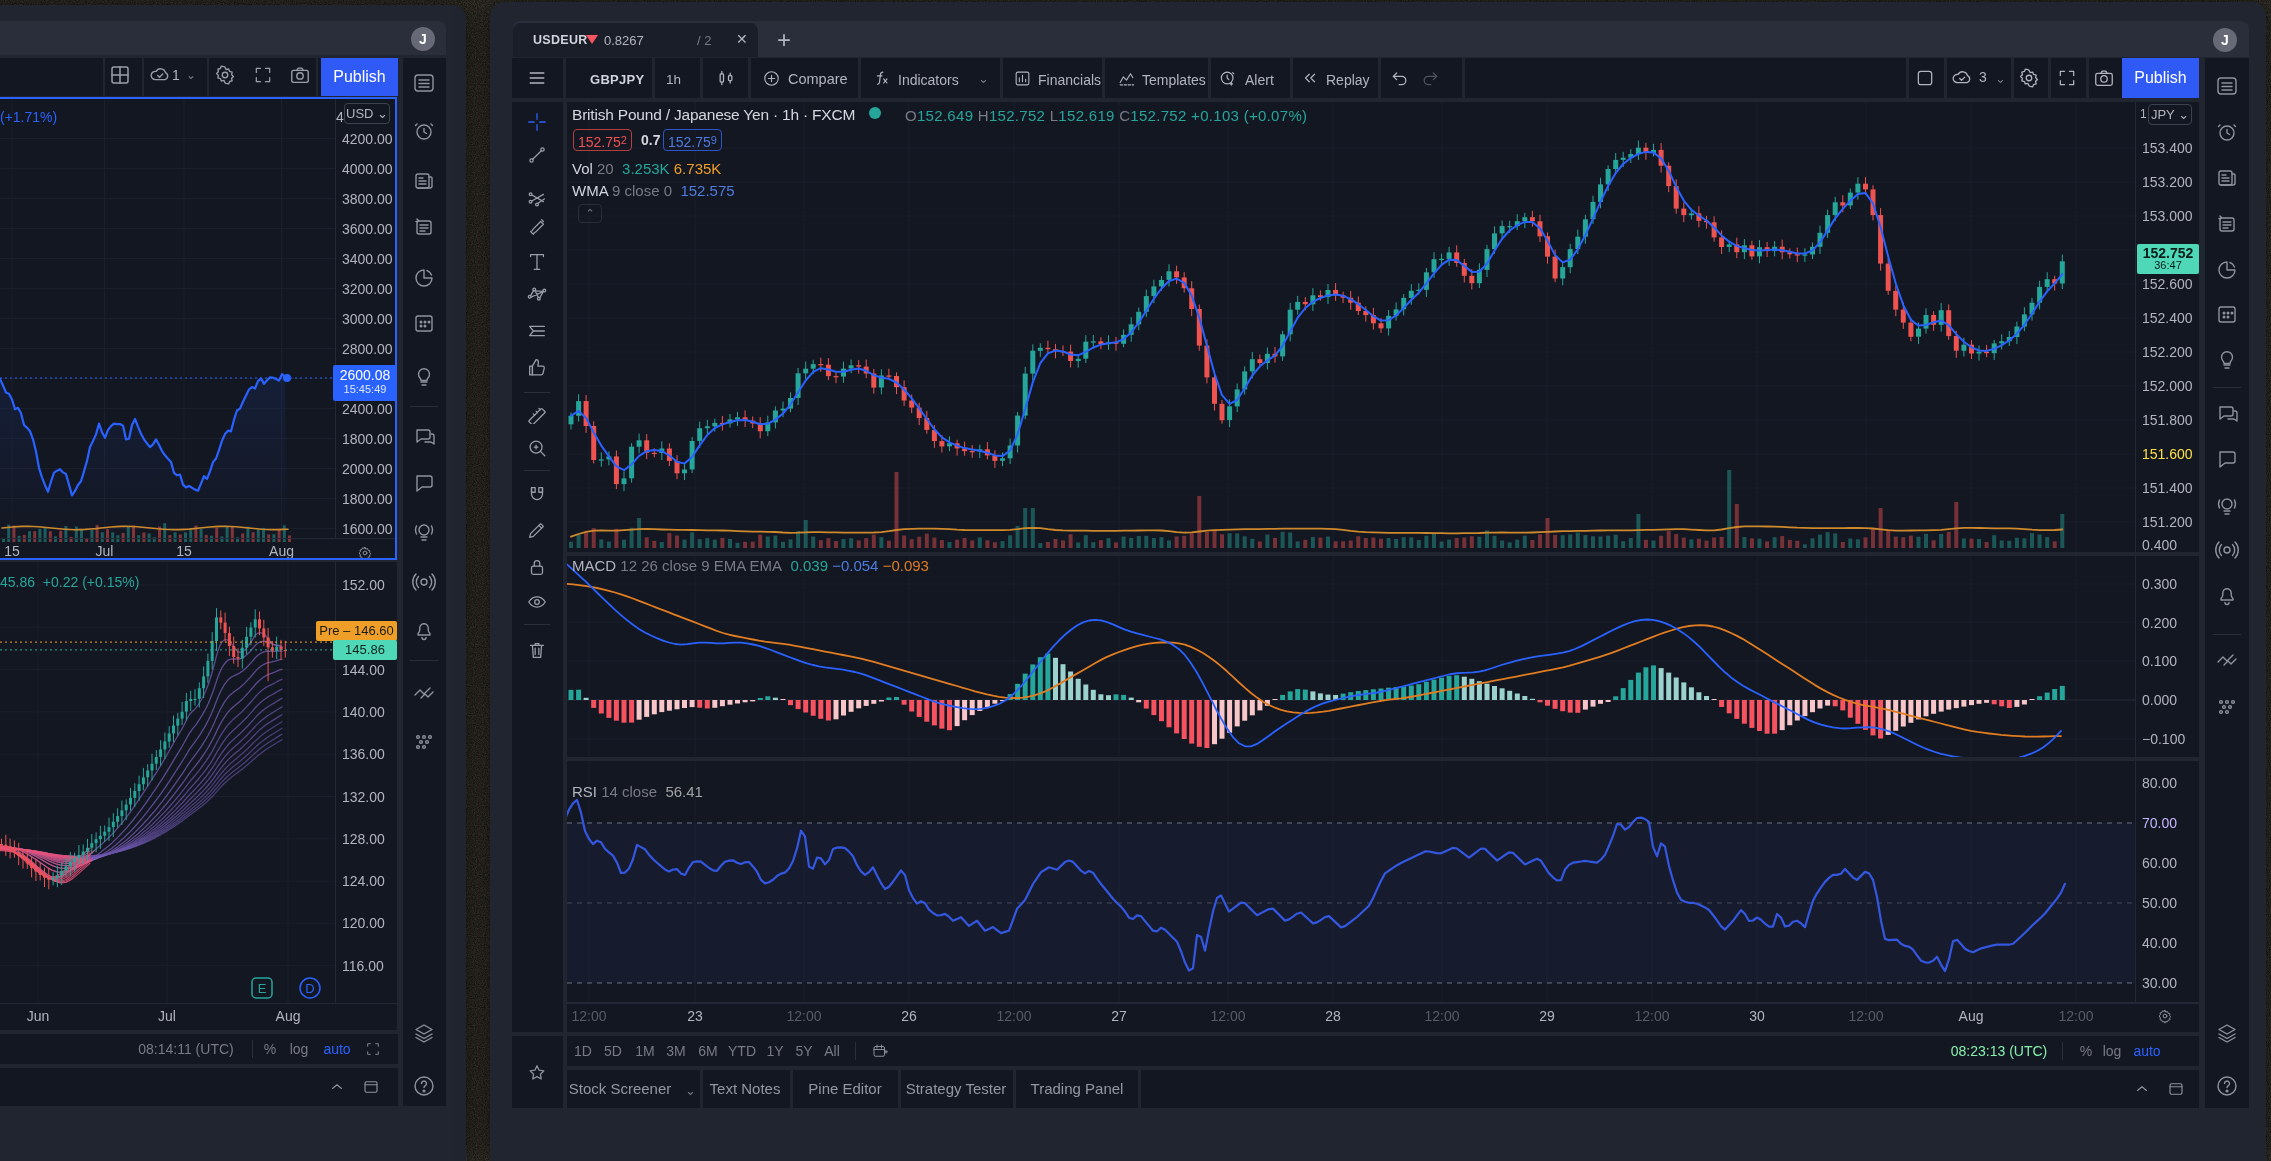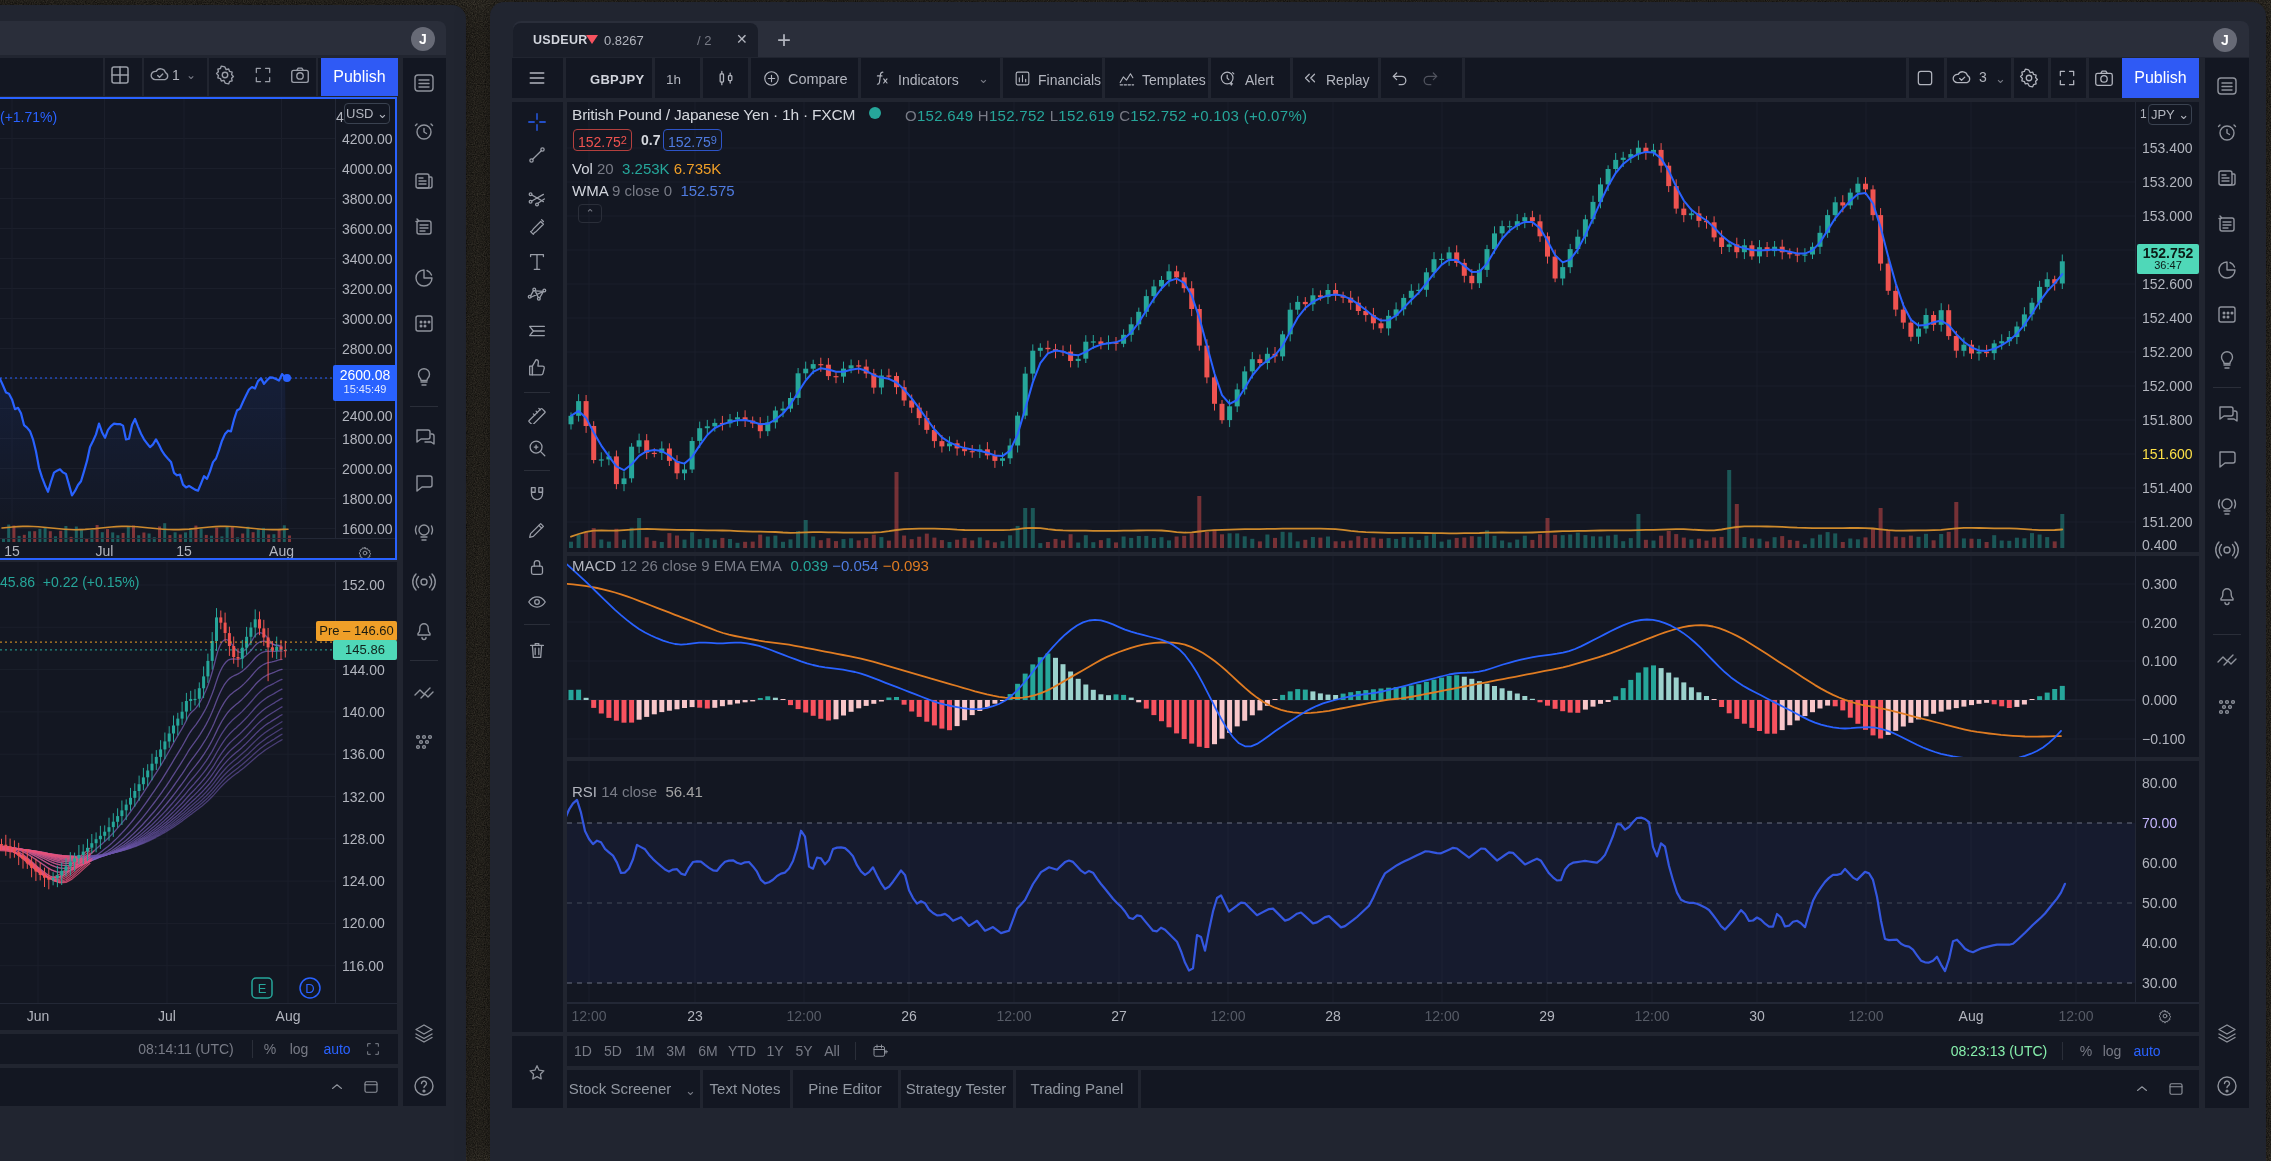--- a/index.html
+++ b/index.html
@@ -214,21 +214,21 @@
           <div style="position:absolute;left:335px;top:0;width:1px;height:439px;background:#232836"></div>
           <div style="position:absolute;left:342px;top:31.5px;font:400 14px 'Liberation Sans', sans-serif;color:#b2b5be;white-space:nowrap;">4200.00</div>
           <div style="position:absolute;left:342px;top:61.5px;font:400 14px 'Liberation Sans', sans-serif;color:#b2b5be;white-space:nowrap;">4000.00</div>
           <div style="position:absolute;left:342px;top:91.5px;font:400 14px 'Liberation Sans', sans-serif;color:#b2b5be;white-space:nowrap;">3800.00</div>
           <div style="position:absolute;left:342px;top:121.5px;font:400 14px 'Liberation Sans', sans-serif;color:#b2b5be;white-space:nowrap;">3600.00</div>
           <div style="position:absolute;left:342px;top:151.5px;font:400 14px 'Liberation Sans', sans-serif;color:#b2b5be;white-space:nowrap;">3400.00</div>
           <div style="position:absolute;left:342px;top:181.5px;font:400 14px 'Liberation Sans', sans-serif;color:#b2b5be;white-space:nowrap;">3200.00</div>
           <div style="position:absolute;left:342px;top:211.5px;font:400 14px 'Liberation Sans', sans-serif;color:#b2b5be;white-space:nowrap;">3000.00</div>
           <div style="position:absolute;left:342px;top:241.5px;font:400 14px 'Liberation Sans', sans-serif;color:#b2b5be;white-space:nowrap;">2800.00</div>
           <div style="position:absolute;left:342px;top:271.5px;font:400 14px 'Liberation Sans', sans-serif;color:#b2b5be;white-space:nowrap;">2600.00</div>
-          <div style="position:absolute;left:342px;top:301.5px;font:400 14px 'Liberation Sans', sans-serif;color:#b2b5be;white-space:nowrap;margin-top:7px;">2400.00</div>
+          <div style="position:absolute;left:342px;top:301.5px;font:400 14px 'Liberation Sans', sans-serif;color:#b2b5be;white-space:nowrap;">2400.00</div>
           <div style="position:absolute;left:342px;top:331.5px;font:400 14px 'Liberation Sans', sans-serif;color:#b2b5be;white-space:nowrap;">1800.00</div>
           <div style="position:absolute;left:342px;top:361.5px;font:400 14px 'Liberation Sans', sans-serif;color:#b2b5be;white-space:nowrap;">2000.00</div>
           <div style="position:absolute;left:342px;top:391.5px;font:400 14px 'Liberation Sans', sans-serif;color:#b2b5be;white-space:nowrap;">1800.00</div>
           <div style="position:absolute;left:342px;top:421.5px;font:400 14px 'Liberation Sans', sans-serif;color:#b2b5be;white-space:nowrap;">1600.00</div>
           <div style="position:absolute;left:336px;top:10px;font:400 14px 'Liberation Sans', sans-serif;color:#b2b5be;white-space:nowrap;">4</div>
           <div style="position:absolute;left:344px;top:4px;width:46px;height:21px;border:1.5px solid #3a4250;border-radius:4px;color:#b2b5be;font:400 13px 'Liberation Sans';text-align:center;line-height:19px">USD ⌄</div>
           <div style="position:absolute;left:333px;top:266px;width:64px;height:36px;background:#2962ff;border-radius:2px;color:#fff;text-align:center;font:400 14px 'Liberation Sans'">
             <div style="margin-top:2px">2600.08</div>
             <div style="font-size:11px;opacity:.85">15:45:49</div>
           </div>

